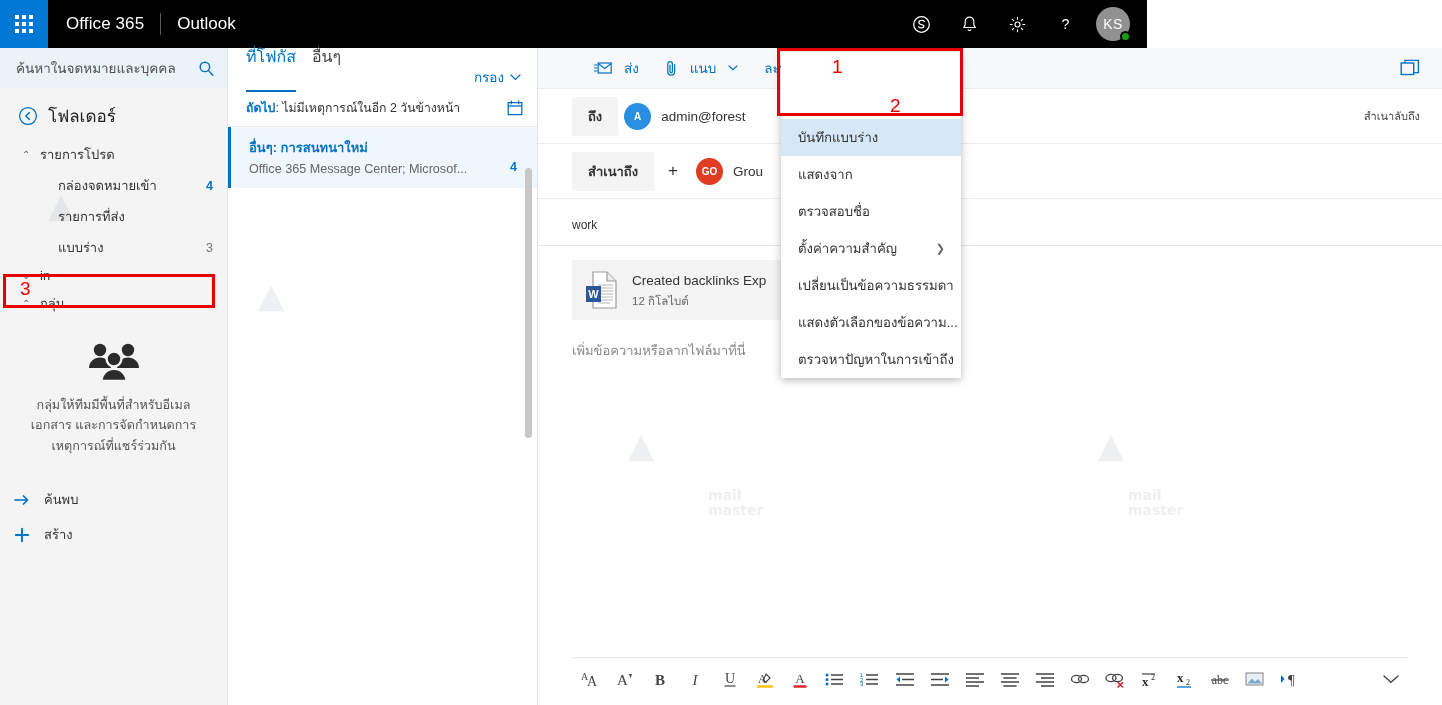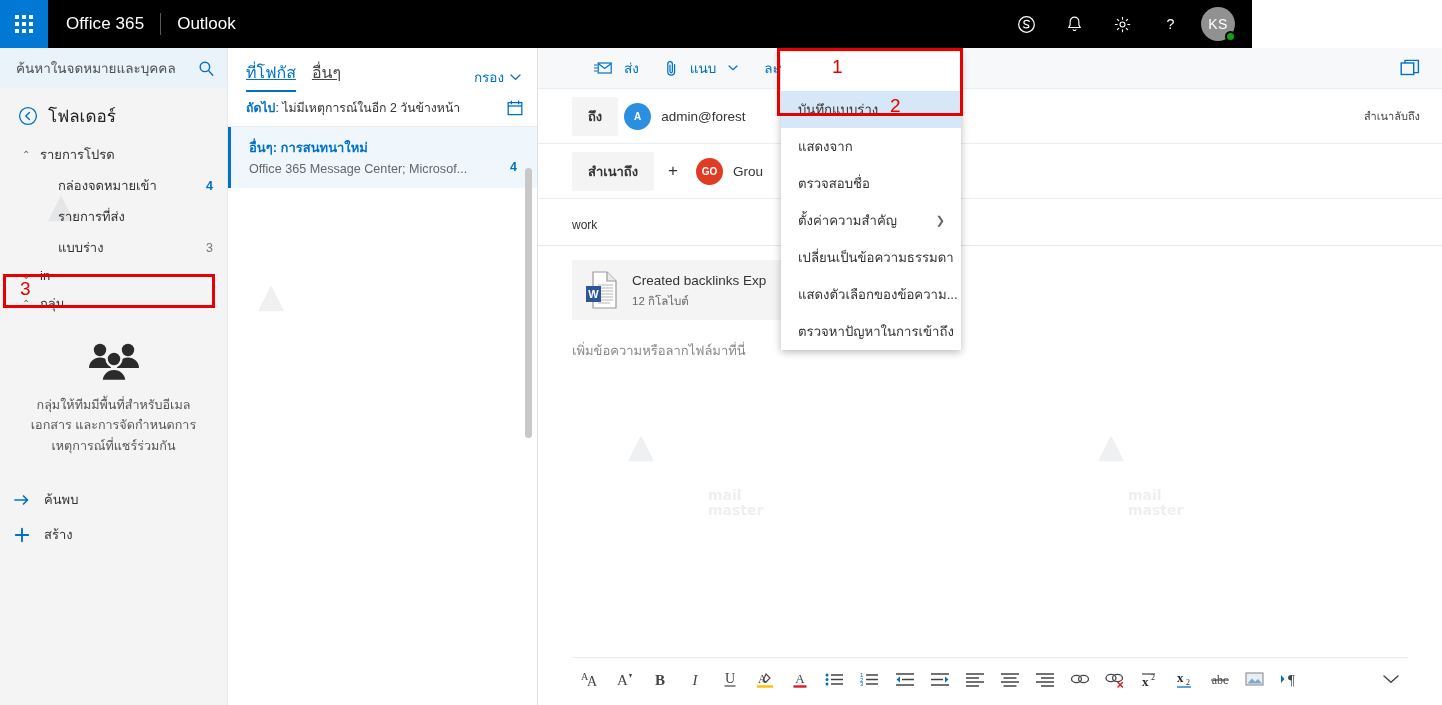--- a/index.html
+++ b/index.html
@@ -6,21 +6,21 @@
   html, body {
     width: 1442px; height: 705px;
     font-family: "Liberation Sans", "DejaVu Sans", sans-serif;
     background: #ffffff;
     overflow: hidden;
   }
   #app { position: relative; width: 1442px; height: 705px; }
 
   
   .topbar {
-    position: absolute; left: 0; top: 0; width: 1252px; height: 48px;
+    position: absolute; left: 0; top: 0; width: 1147px; height: 48px;
     background: #000000; display: flex; align-items: center;
   }
   .waffle {
     width: 48px; height: 48px; background: #0078d4;
     display: flex; align-items: center; justify-content: center; flex: 0 0 48px;
     cursor: pointer;
   }
   .waffle-grid {
     display: grid; grid-template-columns: repeat(3, 4px); grid-template-rows: repeat(3, 4px);
     gap: 3px;
@@ -107,23 +107,22 @@
   
   .msglist {
     position: absolute; left: 228px; top: 48px; width: 310px; height: 657px;
     background: #fff; border-right: 1px solid #e1e1e1;
   }
   .ml-tabs {
     display: flex; align-items: flex-end; padding: 14px 16px 0 18px; gap: 16px;
     height: 44px;
   }
   .ml-tab {
-    font-size: 16px; color: #0072c6; padding-bottom: 5px; cursor: pointer;
+    font-size: 16px; color: #0072c6; padding-bottom: 21px; cursor: pointer;
     border-bottom: 2px solid transparent;
-    text-decoration: underline;
   }
   .ml-tab.active { border-bottom-color: #0072c6; }
   .ml-tab.other { color: #444; }
   .ml-filter {
     margin-left: auto; font-size: 13.5px; color: #0072c6; display: flex;
     align-items: center; gap: 6px; cursor: pointer; padding-bottom: 4px;
   }
   .ml-next {
     display: flex; align-items: center; padding: 6px 14px 9px 18px;
     border-bottom: 1px solid #ededed;
@@ -167,21 +166,21 @@
   
   .ovf-menu {
     position: absolute; left: 243px; top: 4px; width: 180px;
     background: #fff; box-shadow: 0 2px 8px rgba(0,0,0,.28); z-index: 40;
     padding-top: 39px;
   }
   .ovf-item {
     font-size: 13.2px; color: #333; padding: 8px 16px 8px 17px; cursor: pointer;
     display: flex; align-items: center; white-space: nowrap;
   }
-  .ovf-item.sel { background: #d6e8f7; }
+  .ovf-item.sel { background: #d6e8f7; margin-top: 28px; }
   .ovf-item .sub-arrow { margin-left: auto; color: #666; font-size: 11px; }
   .hl-menu {
     position: absolute; left: 239px; top: 0px; width: 186px; height: 68px;
     border: 3px solid #e60000; z-index: 45; pointer-events: none;
   }
   .marker-1 { position: absolute; left: 294px; top: 8px; font-size: 19px; color: #e60000; z-index: 46; }
   .marker-2 { position: absolute; left: 352px; top: 47px; font-size: 19px; color: #e60000; z-index: 46; }
 
   .recip-row {
     display: flex; align-items: center; height: 55px; padding: 0 22px 0 34px;

